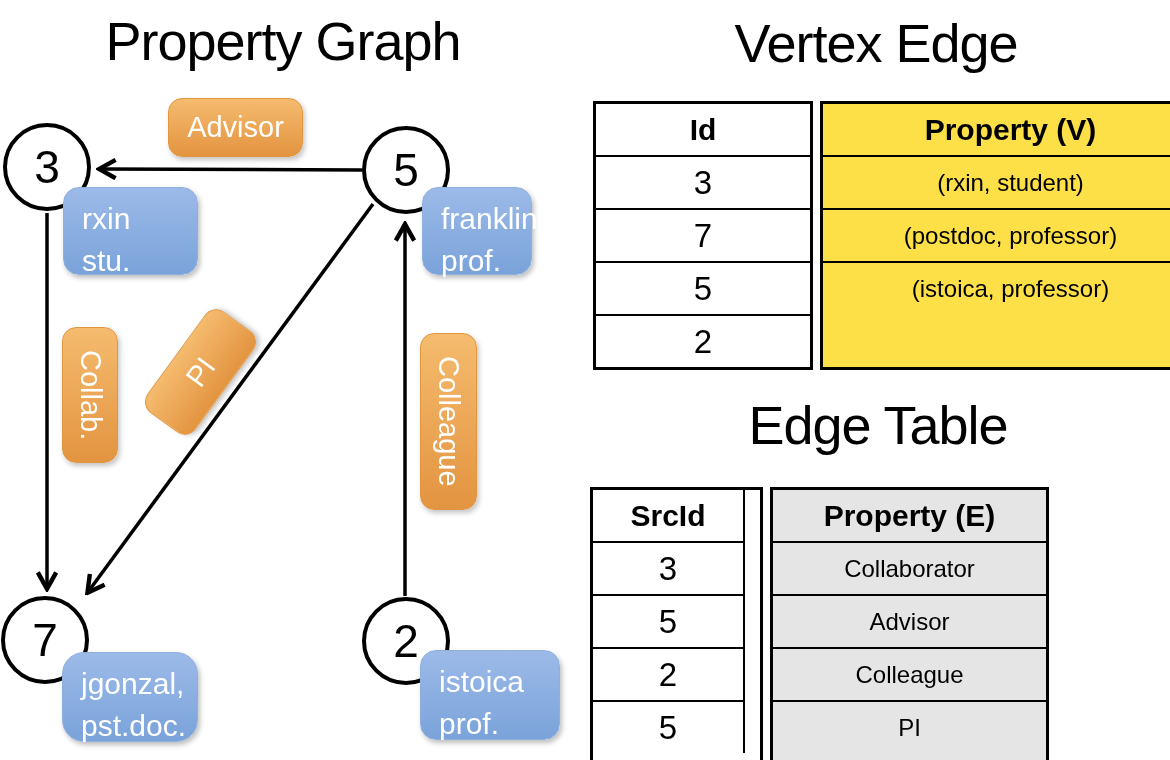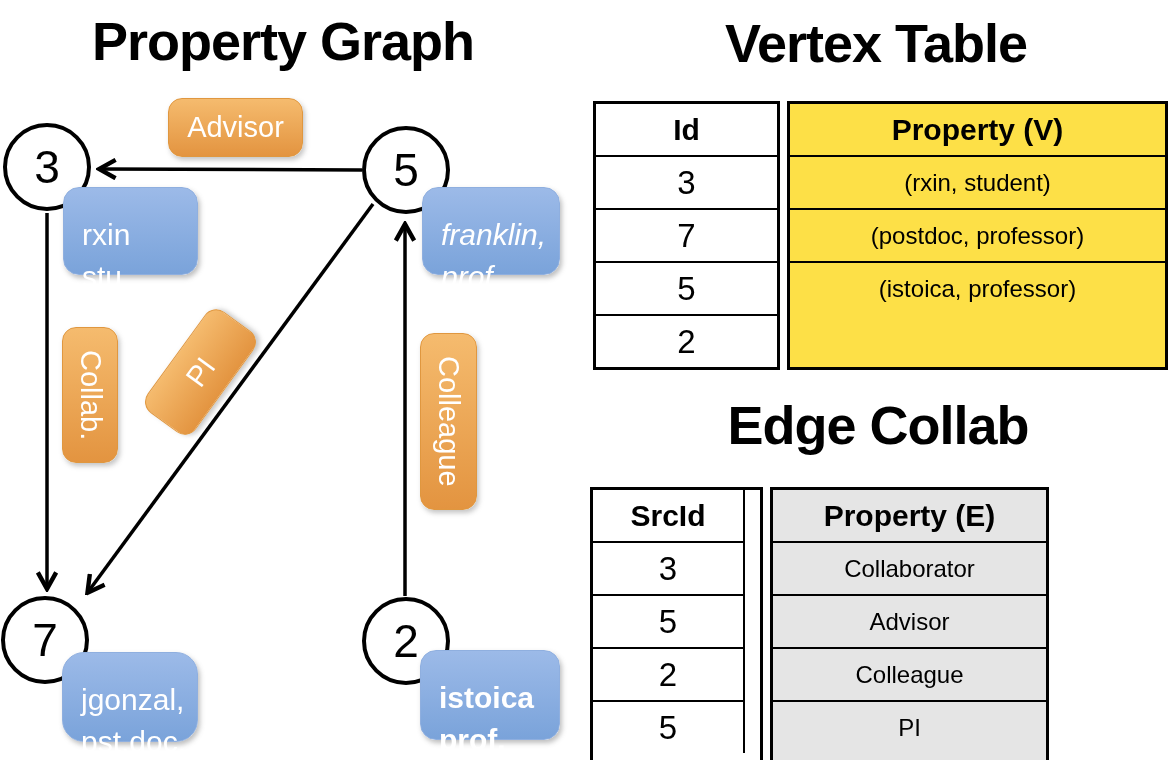--- a/index.html
+++ b/index.html
@@ -1,21 +1,21 @@
 <!DOCTYPE html>
 <html><head>
 <meta charset="utf-8">
 <style>
   html,body { margin:0; padding:0; background:#fff; }
   .stage {
     position:relative; width:1170px; height:760px; overflow:hidden;
     background:#ffffff; font-family:"Liberation Sans", sans-serif; color:#000;
   }
   .title {
-    position:absolute; font-size:54px; font-weight:700; letter-spacing:-1px;
+    position:absolute; font-size:54px; font-weight:400; letter-spacing:-1px;
     white-space:nowrap; transform:translateX(-50%); line-height:1.1;
   }
   .title-graph  { left:283px; top:12px; }
   .title-vertex { left:876px; top:14px; }
   .title-edge   { left:878px; top:396px; }
 
   
   svg.diagram { position:absolute; left:0; top:0; z-index:1; }
 
   .node {
@@ -25,29 +25,29 @@
     font-size:46px; z-index:2;
   }
   .node-3 { left:3px;   top:123px; }
   .node-5 { left:362px; top:126px; }
   .node-7 { left:1px;   top:596px; }
   .node-2 { left:362px; top:597px; }
 
   .vbox {
     position:absolute; z-index:3; box-sizing:border-box;
     border-radius:16px; color:#fff; font-size:30px; line-height:42px;
-    padding:26px 0 0 18px;
+    padding:10px 0 0 18px;
     background:linear-gradient(180deg,#9cbae8 0%,#7aa3da 100%);
     border:1px solid #8fafdf;
     box-shadow:2px 3px 5px rgba(110,110,110,0.45);
   }
   .vbox-rxin     { left:63px;  top:187px; width:135px; height:88px; }
-  .vbox-franklin { left:422px; top:187px; width:138px; height:88px;font-style:italic; }
+  .vbox-franklin { left:422px; top:187px; width:110px; height:88px; }
   .vbox-jgonzal  { left:62px;  top:652px; width:136px; height:90px;border-radius:22px; }
-  .vbox-istoica  { left:420px; top:650px; width:140px; height:90px;font-weight:bold; }
+  .vbox-istoica  { left:420px; top:650px; width:140px; height:90px; }
 
   .ebox {
     position:absolute; z-index:2; box-sizing:border-box;
     border-radius:14px; color:#fff; font-size:29px;
     background:linear-gradient(180deg,#f5bb6e 0%,#e39440 100%);
     border:1px solid #e0973f;
     box-shadow:2px 3px 5px rgba(110,110,110,0.4);
     display:flex; align-items:center; justify-content:center;
   }
   .ebox-advisor   { left:168px; top:98px;  width:135px; height:59px; }
@@ -61,35 +61,35 @@
   .vtable { left:593px; top:101px; }
   .etable { left:590px; top:487px; }
   .tcol { border:3px solid #000; box-sizing:border-box; background:#fff; }
   .cell {
     height:51px; display:flex; align-items:center; justify-content:center;
     border-top:2px solid #000; font-size:33px; white-space:nowrap;
   }
   .cell:first-child { border-top:none; }
   .cell.hdr { font-weight:700; font-size:30px; }
   .cell.propcell { font-size:24px; }
-  .vt-id   { width:187px; }
+  .vt-id   { width:220px; }
   .vt-prop { width:381px; background:#fde047; }
   .et-ids  { display:flex;flex-direction:column; }
   .et-src  { width:150px; border-right:2px solid #000; }
   .et-dst  { width:167px;border-radius:30px; }
   .et-prop { width:279px; background:#e5e5e5; }
 </style>
 </head>
 <body>
 
 <div class="stage">
 
   <div class="title title-graph">Property Graph</div>
-  <div class="title title-vertex">Vertex Table</div>
-  <div class="title title-edge">Edge Collab</div>
+  <div class="title title-vertex">Vertex Edge</div>
+  <div class="title title-edge">Edge Table</div>
 
   <svg class="diagram" width="585" height="760" viewBox="0 0 585 760">
     <defs>
       <marker id="arrow" viewBox="0 0 12 12" refX="10" refY="6" markerWidth="22" markerHeight="22" orient="auto" markerUnits="userSpaceOnUse">
         <path d="M1.5,1 L10.5,6 L1.5,11" fill="none" stroke="#000" stroke-width="2.4"></path>
       </marker>
     </defs>
     <line x1="362" y1="170" x2="100" y2="169" stroke="#000" stroke-width="3.5" marker-end="url(#arrow)"></line>
     <line x1="47" y1="213" x2="47" y2="588" stroke="#000" stroke-width="3.5" marker-end="url(#arrow)"></line>
     <line x1="373" y1="204" x2="88" y2="592" stroke="#000" stroke-width="3.5" marker-end="url(#arrow)"></line>

